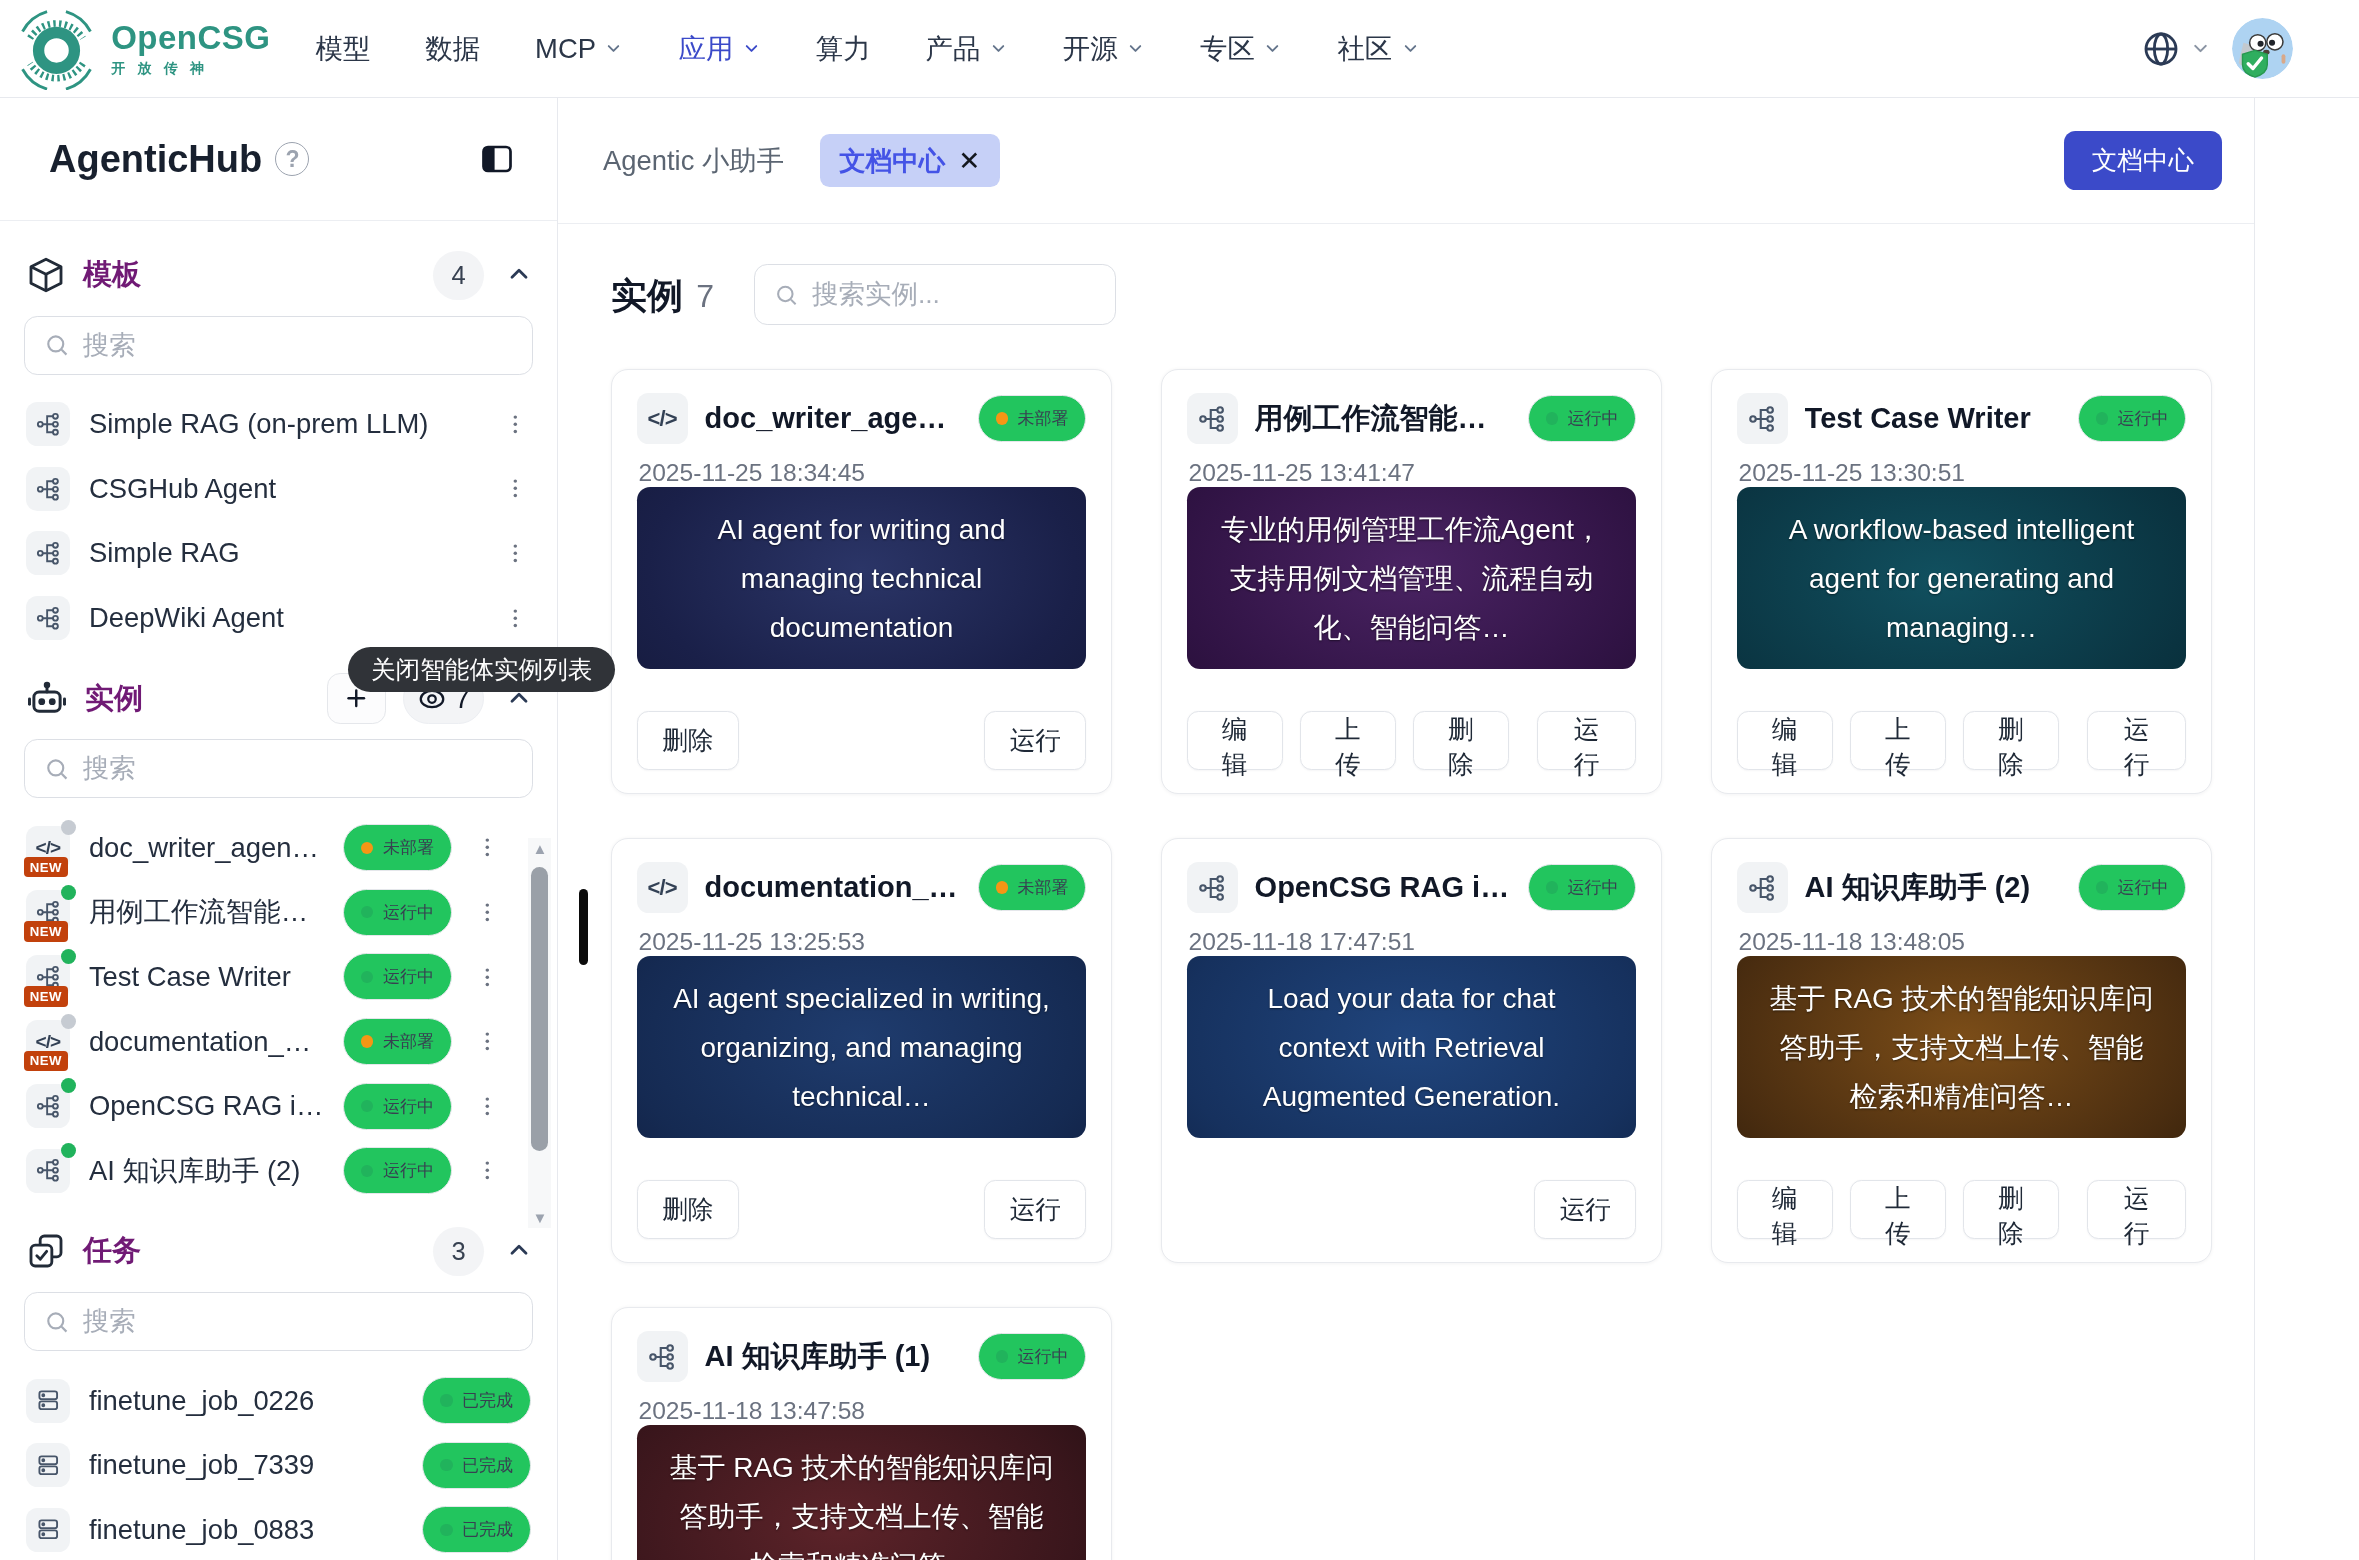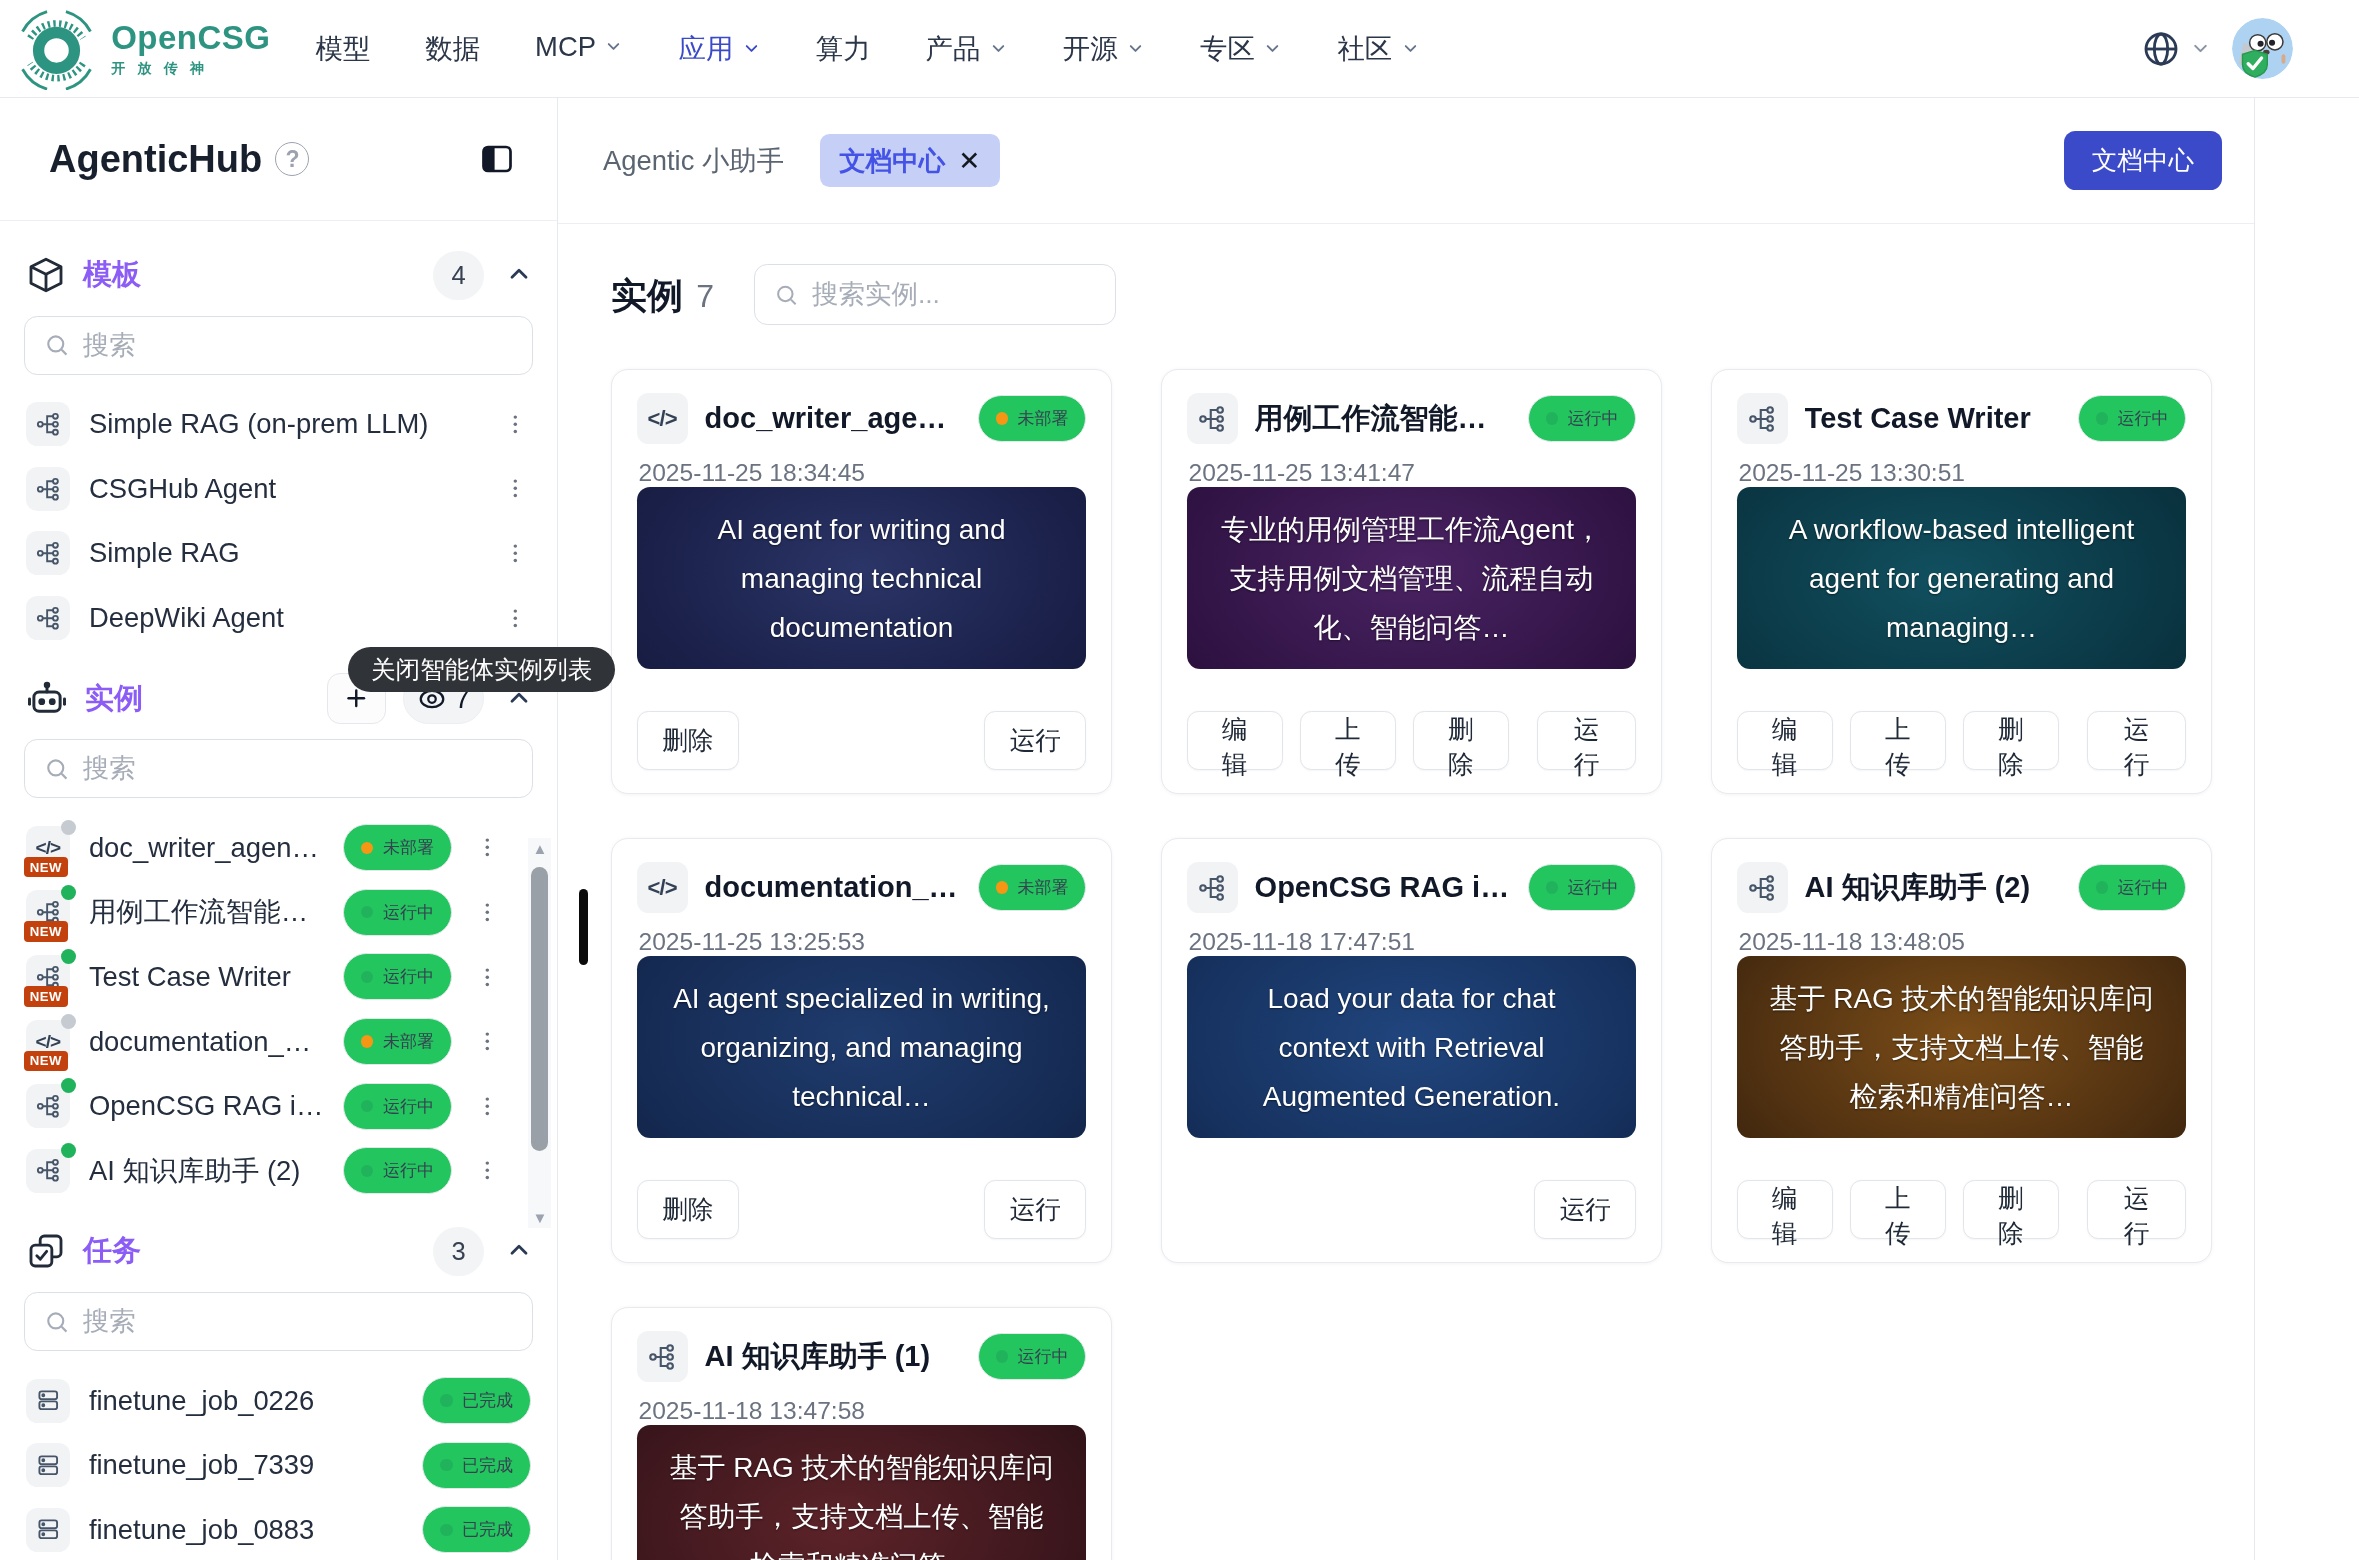--- a/index.html
+++ b/index.html
@@ -6,21 +6,21 @@
   html,body { width:2359px; height:1561px; overflow:hidden; background:#fff;
     font-family:"Liberation Sans","DejaVu Sans",sans-serif; color:#1f2937; }
   .app { width:2359px; height:1561px; display:flex; flex-direction:column; position:relative; }
 
   
   .navbar { height:98px; flex:0 0 98px; display:flex; align-items:center;
     border-bottom:0.9px solid #e7e9ee; padding:0 66px 0 15px; background:#fff; }
   .brand { display:flex; align-items:center; gap:13.2px; }
   .brand-text .brand-name { font-size:33px; font-weight:800; color:#2e9482; letter-spacing:0.5px; }
   .brand-text .brand-slogan { font-size:14px; font-weight:700; color:#2e9482; letter-spacing:12.3px; margin-top:2.8px; }
-  .nav-menu { display:flex; align-items:flex-start; gap:55px; margin-left:45px; }
+  .nav-menu { display:flex; align-items:center; gap:55px; margin-left:45px; }
   .nav-item { display:flex; align-items:center; gap:8.5px; font-size:27.4px; color:#2b3648; cursor:pointer; }
   .nav-item svg { stroke:#64748b; }
   .nav-item.active { color:var(--accent,#4356e2); }
   .nav-item.active svg { stroke:var(--accent,#4356e2); }
   .nav-right { margin-left:auto; display:flex; align-items:center; gap:21px; }
   .globe-wrap { display:flex; align-items:center; gap:9.5px; cursor:pointer; }
   .avatar { width:61px; height:61px; border-radius:50%; overflow:hidden; flex:0 0 61px; cursor:pointer; }
 
   
   .body { flex:1; display:flex; position:relative; min-height:0; }
@@ -30,21 +30,21 @@
   .sb-head { height:123px; display:flex; align-items:center; padding:0 42px 0 49px; border-bottom:0.9px solid #eceef2; }
   .sb-title { font-size:38px; font-weight:700; color:#18202e; }
   .help-icon { width:34px; height:34px; border:1.9px solid #9ca3af; border-radius:50%; color:#9ca3af;
     font-size:23px; font-weight:700; display:flex; align-items:center; justify-content:center; margin-left:13.2px; }
   .help-icon::before { content:"?"; }
   .sb-toggle { margin-left:auto; cursor:pointer; display:flex; }
   .sb-scroll { padding:26.5px 24px 0 24px; }
 
   .section-head { display:flex; align-items:center; gap:17px; padding:0 0 0 1.9px; margin-top:24.6px; height:55px; }
   .section-head:first-child { margin-top:0; }
-  .section-label { font-size:29px; font-weight:700; color:#8b5cf6; }
+  .section-label { font-size:29px; font-weight:700; color:#701a75; }
   .sec-spacer { flex:1; }
   .count-pill { min-width:51px; height:49px; padding:0 15px; background:#f3f4f6; border-radius:24.6px;
     display:flex; align-items:center; justify-content:center; font-size:25.6px; color:#374151; }
   .icon-btn { height:51px; min-width:59px; padding:0 13.2px; background:#fcfcfd; border:0.9px solid #e5e7eb;
     border-radius:13.2px; display:flex; align-items:center; justify-content:center; gap:7.6px; cursor:pointer; }
   .eye-btn { background:#f3f4f6; border:0.9px solid #eceef2; border-radius:25.6px; font-size:27.4px; color:#111827; }
   .chev-btn { cursor:pointer; display:flex; margin-left:3.8px; }
 
   .search-box { height:59px; border:0.9px solid #dcdfe5; border-radius:13.2px; display:flex; align-items:center;
     gap:13.2px; padding:0 19px; margin:13.2px 0 21px 0; background:#fff; }

